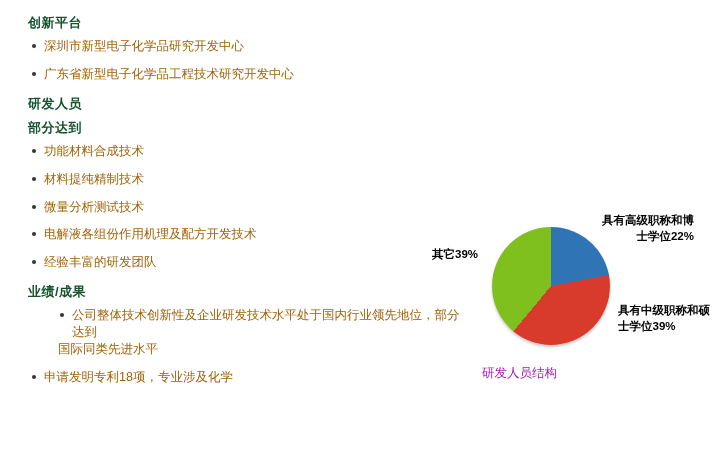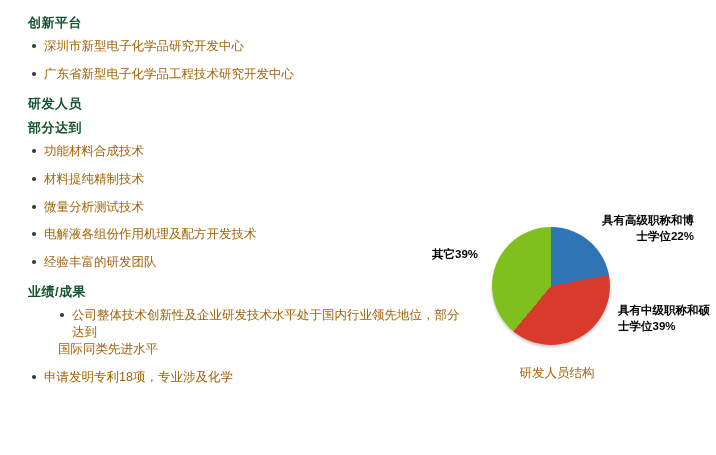--- a/index.html
+++ b/index.html
@@ -121,23 +121,22 @@
   .label-c {
     left: 2px;
     top: 42px;
     width: 58px;
   }
   .chart-caption {
     position: absolute;
     left: 52px;
     top: 160px;
     width: 150px;
-    text-align: center;
     font-size: 12.5px;
-    color: #a16207;
+    color: #a21caf;
   }
 </style>
 </head>
 <body>
 
 <div class="page">
 
   <div class="content">
 
     <div class="section first">

